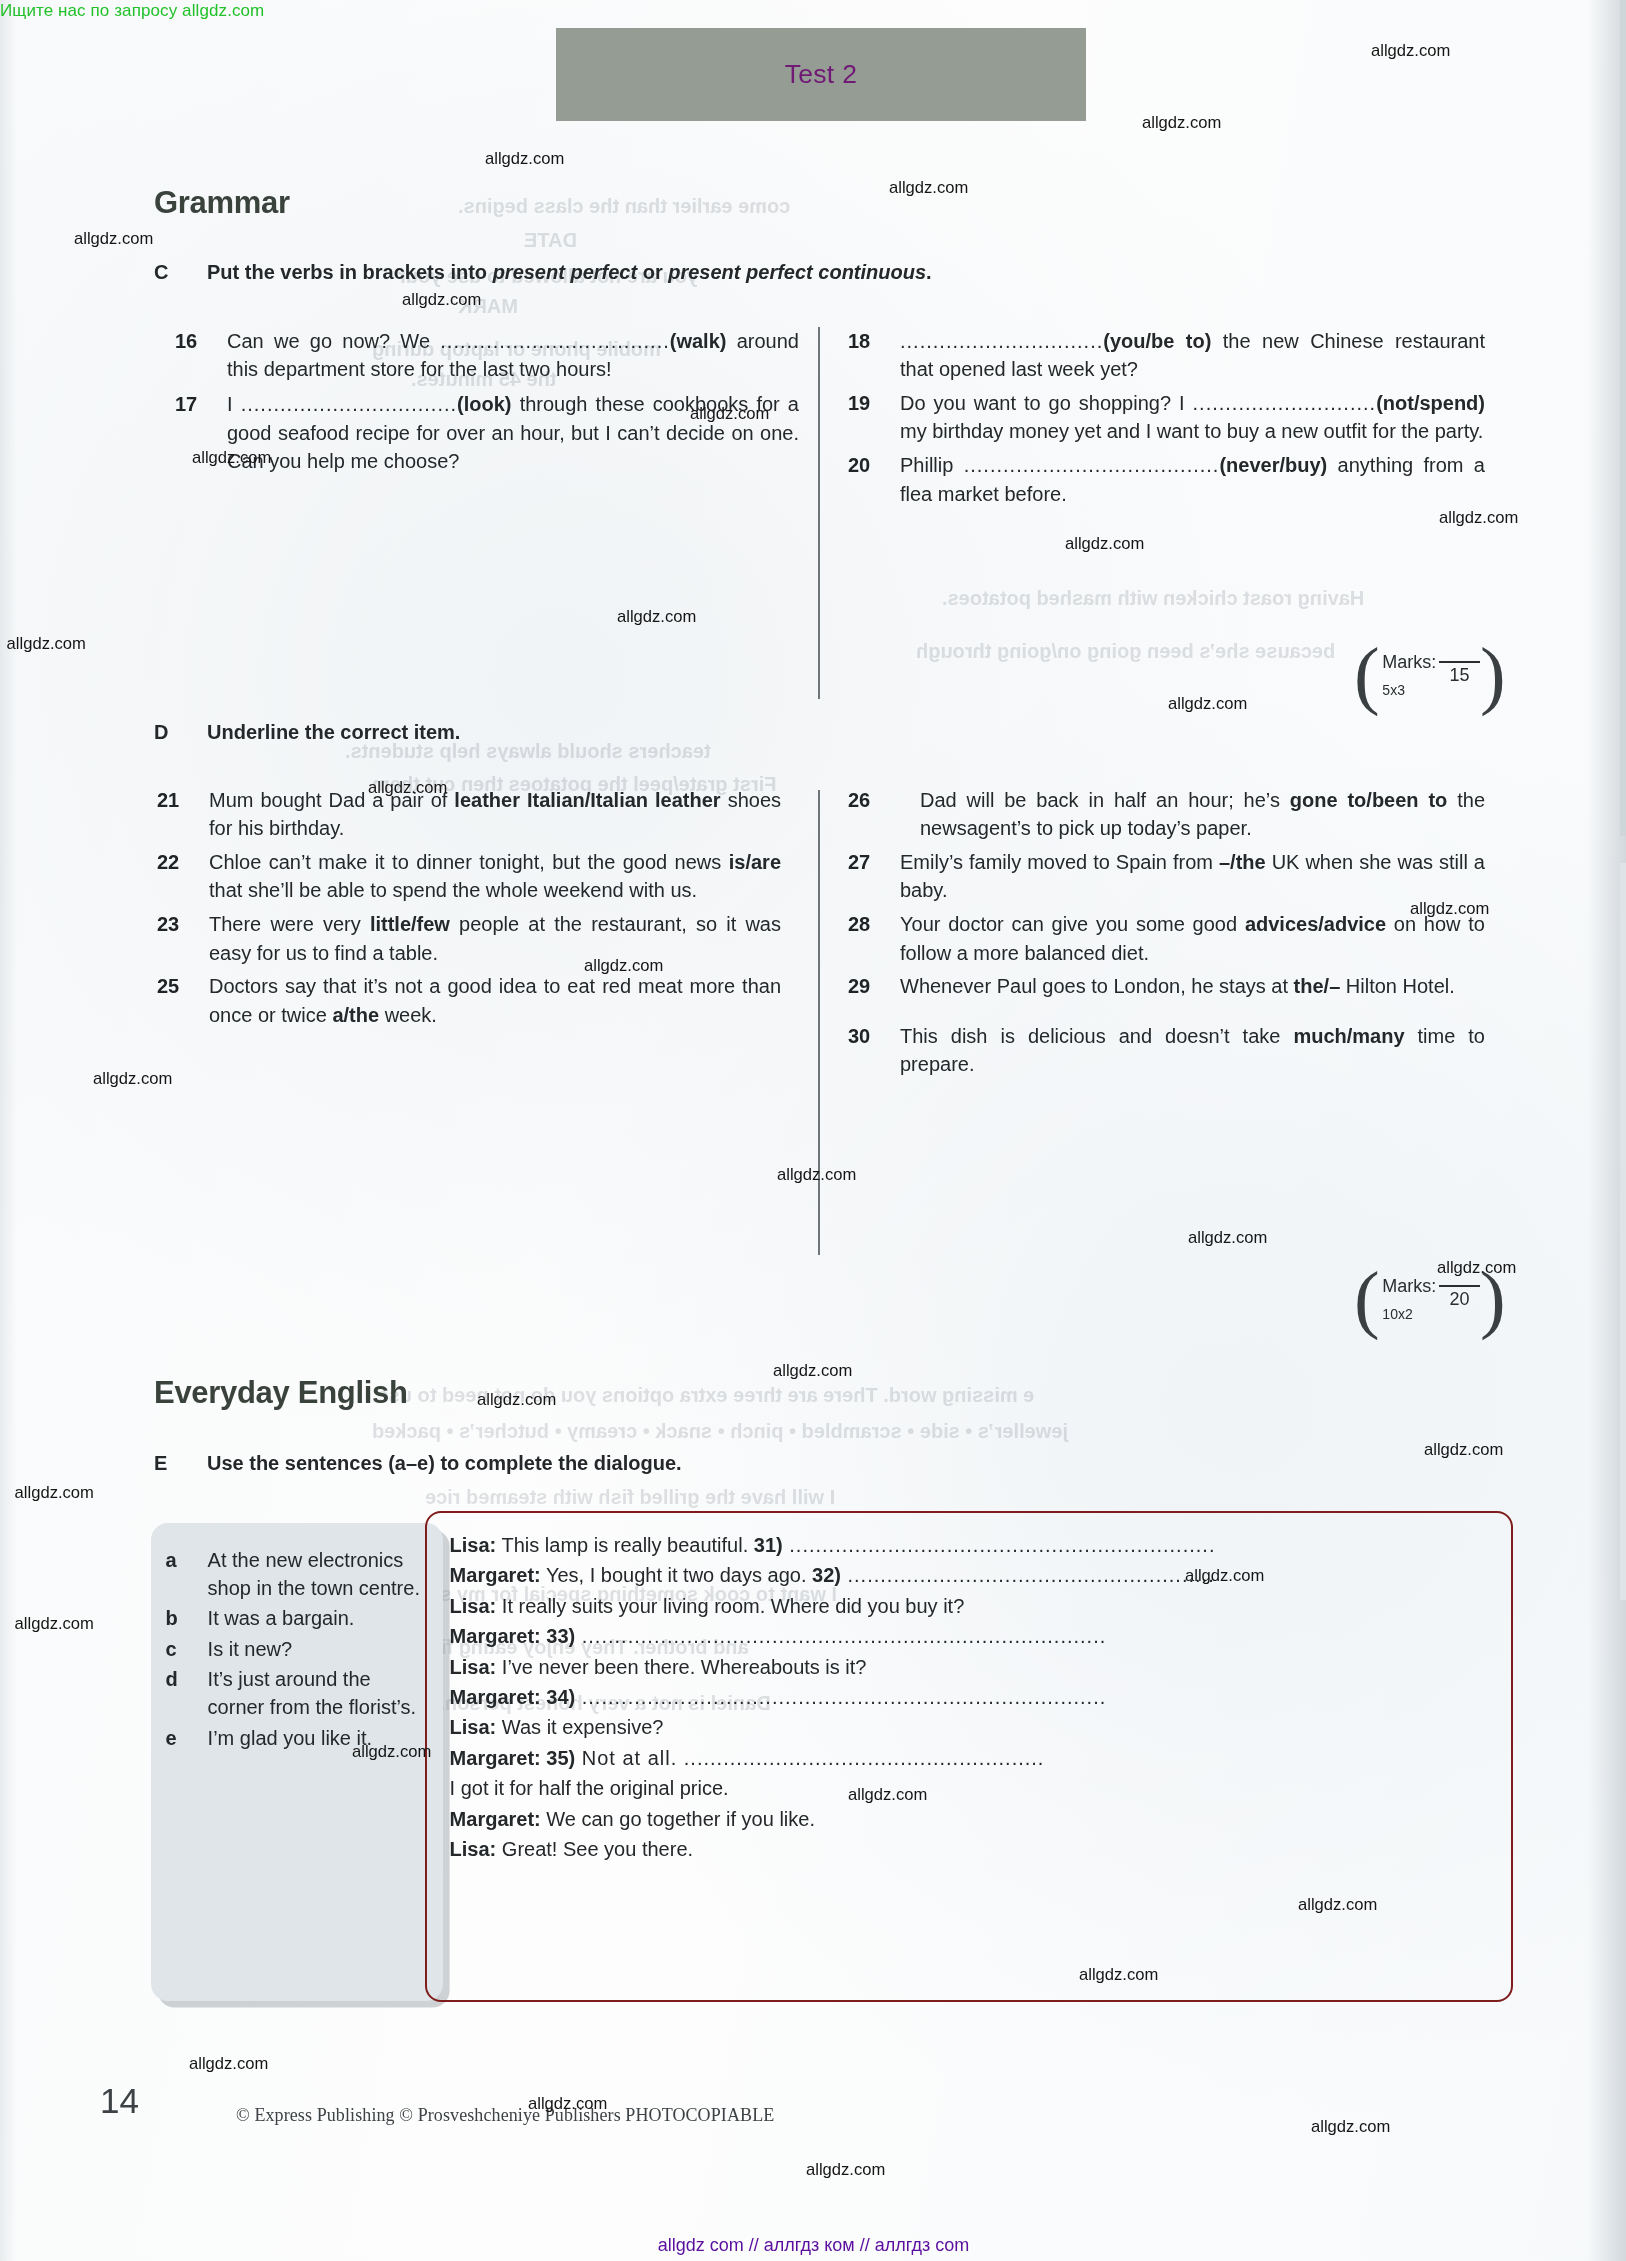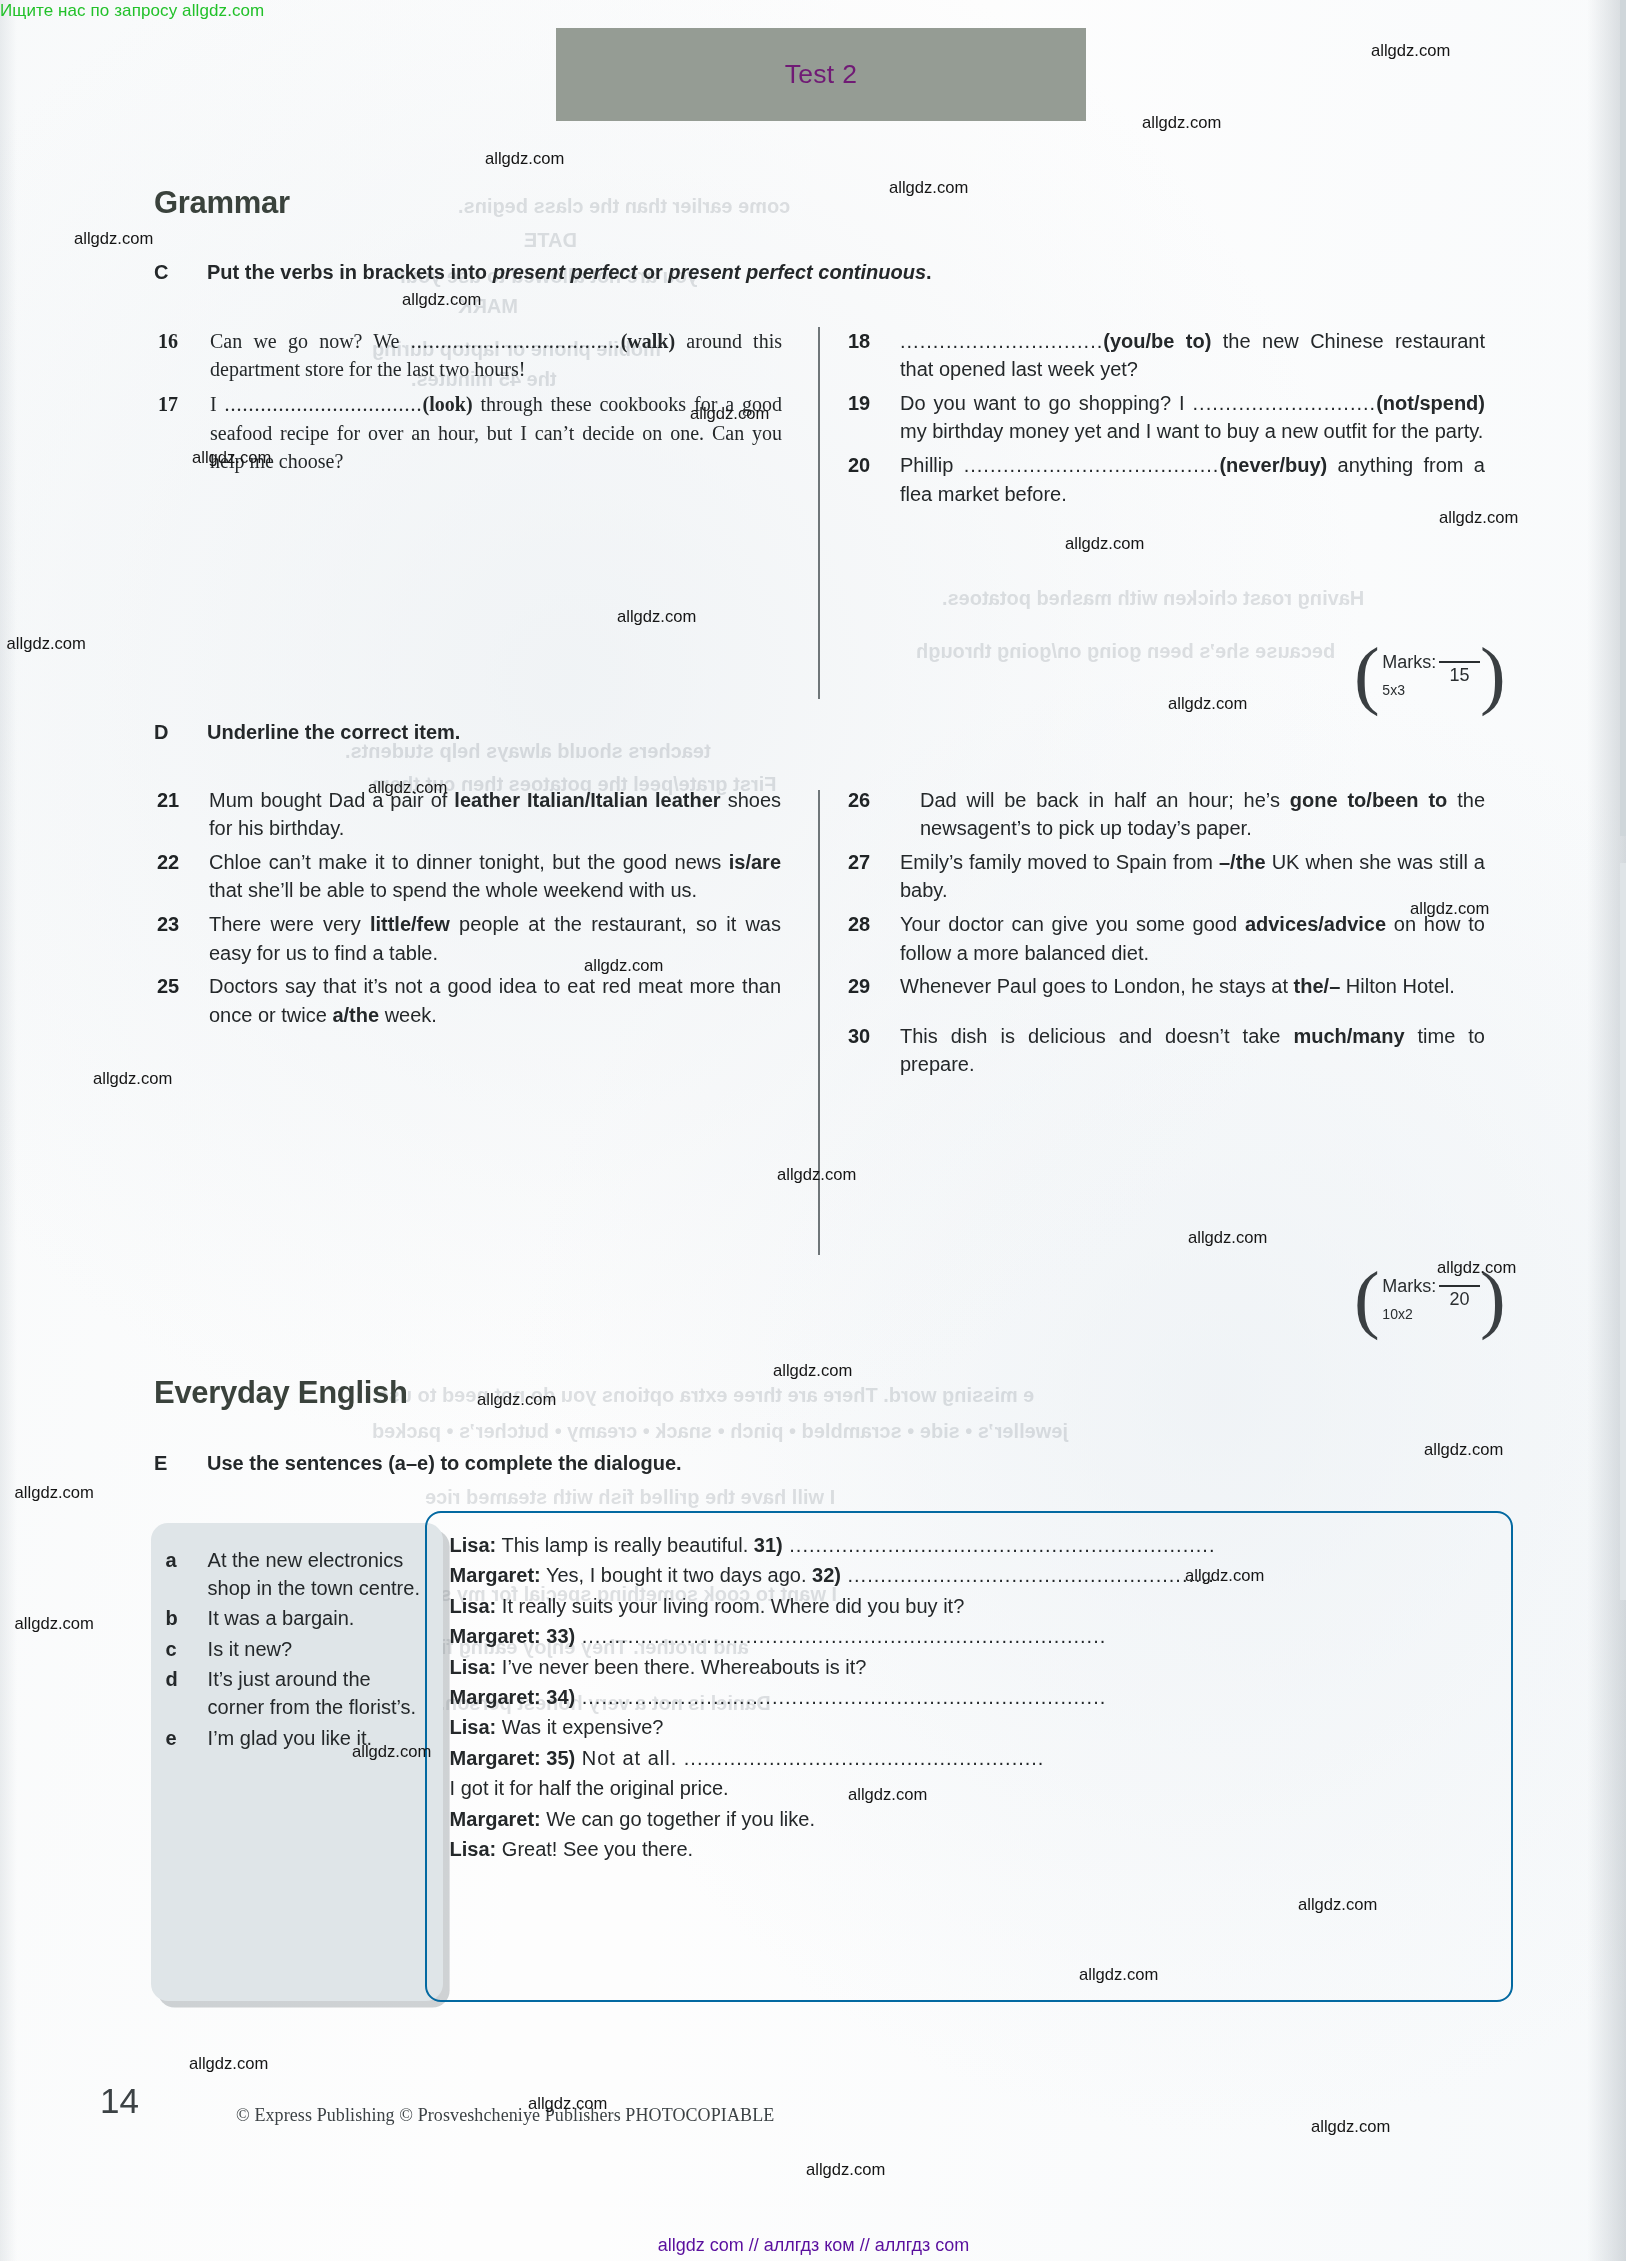--- a/index.html
+++ b/index.html
@@ -101,21 +101,21 @@
     font-size:20px;font-weight:bold;color:#202426;
     line-height:1.42;
   }
   .qtxt{
     font-size:20px;line-height:1.42;color:#24282a;
     text-align:justify;
   }
   .qtxt b{font-weight:bold;}
   .dots{letter-spacing:1px;}
 
-  #col-c-left{left:158px;top:327px;width:624px;font-family:Liberation Serif, serif;}
+  #col-c-left{left:175px;top:327px;width:624px;}
   #col-c-right{left:848px;top:327px;width:637px;}
   #col-d-left{left:157px;top:786px;width:624px;}
   #col-d-right{left:848px;top:786px;width:637px;}
 
   
   .mid-rule{
     position:absolute;
     left:818px;width:2px;background:#6f7679;
   }
   #rule-c{top:327px;height:372px;}
@@ -155,21 +155,21 @@
     display:flex;
     font-size:20px;line-height:1.44;color:#24282a;
     margin-bottom:1.3px;
   }
   .opt .ol{width:42px;flex:none;font-weight:bold;}
 
   
   .dialogue{
     position:absolute;
     left:425px;top:1511px;width:1088px;height:491px;
-    border:2px solid #0369a1;
+    border:2px solid #7f1d1d;
     border-radius:16px;
     background:transparent;
     padding:17px 20px 0 22.6px;
     box-sizing:border-box;
   }
   .dline{
     font-size:20px;line-height:1.52;color:#24282a;
     white-space:nowrap;
     overflow:hidden;
   }

